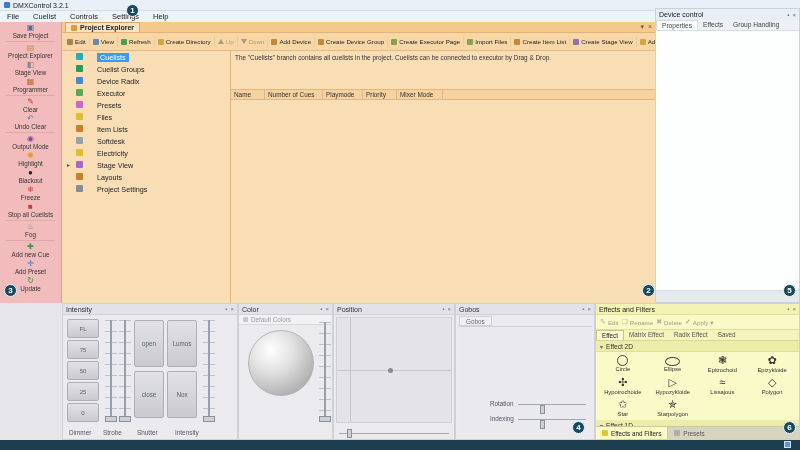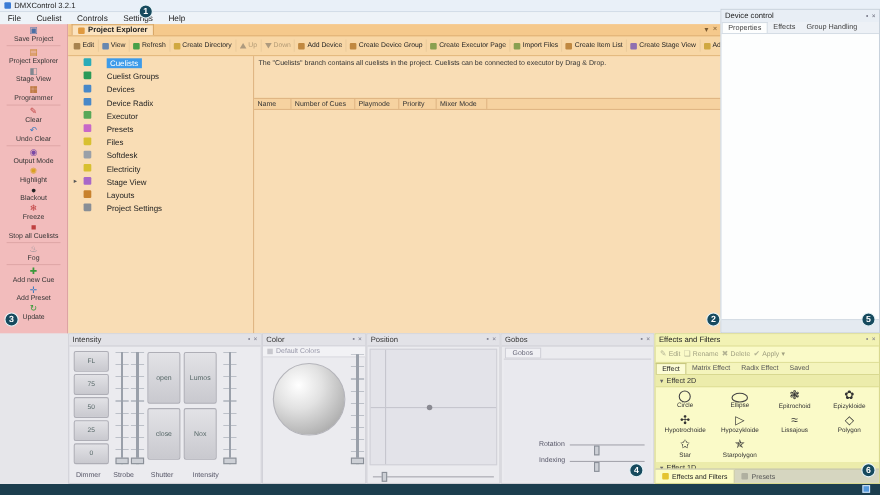--- a/index.html
+++ b/index.html
@@ -297,37 +297,37 @@
     <div class="tree-item selected">
         <span class="tree-icon t-teal"></span>
         <span class="tl">Cuelists</span>
       </div>
     <div class="tree-item">
         <span class="tree-icon t-green"></span>
         <span class="tl">Cuelist Groups</span>
       </div>
     <div class="tree-item">
         <span class="tree-icon t-blue"></span>
-        <span class="tl">Devices</span>
-      </div>
-    <div class="tree-item">
-        <span class="tree-icon t-blue"></span>
         <span class="tl">Device Radix</span>
       </div>
     <div class="tree-item">
         <span class="tree-icon t-lime"></span>
         <span class="tl">Executor</span>
       </div>
     <div class="tree-item">
         <span class="tree-icon t-pink"></span>
         <span class="tl">Presets</span>
       </div>
     <div class="tree-item">
         <span class="tree-icon t-yellow"></span>
         <span class="tl">Files</span>
+      </div>
+    <div class="tree-item">
+        <span class="tree-icon t-orange"></span>
+        <span class="tl">Item Lists</span>
       </div>
     <div class="tree-item">
         <span class="tree-icon t-gray"></span>
         <span class="tl">Softdesk</span>
       </div>
     <div class="tree-item">
         <span class="tree-icon t-yellow"></span>
         <span class="tl">Electricity</span>
       </div>
     <div class="tree-item">

